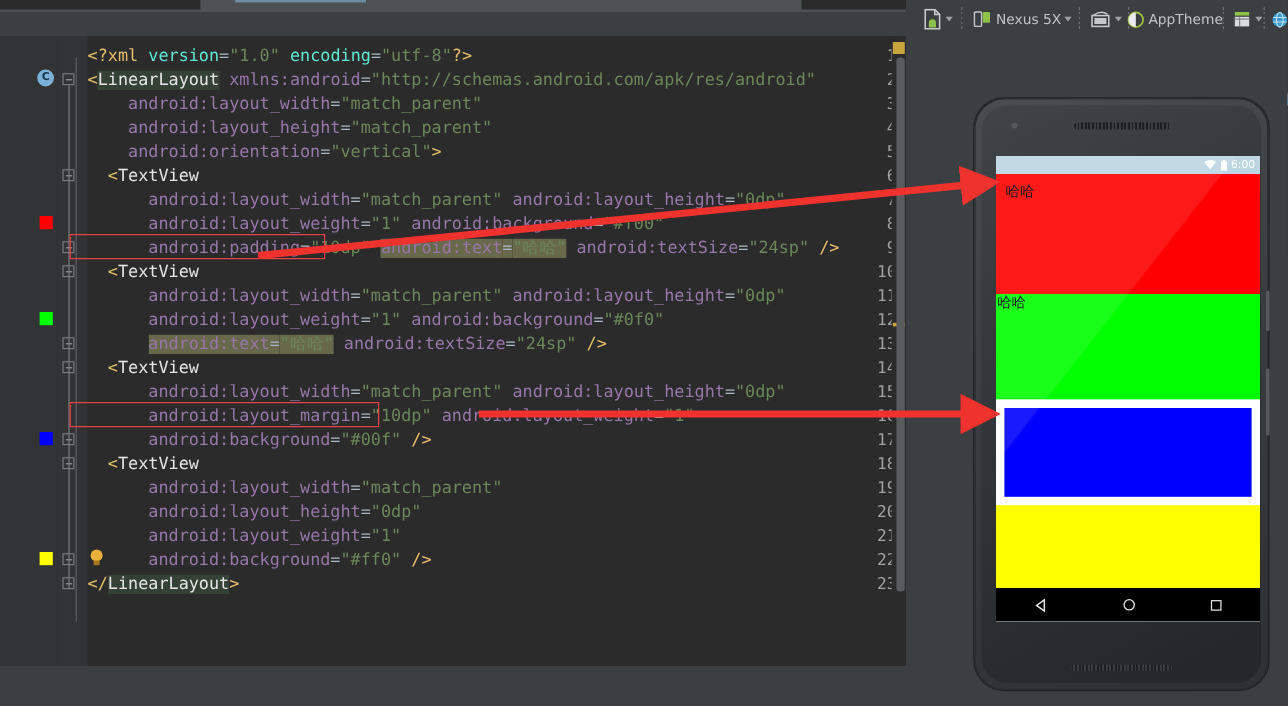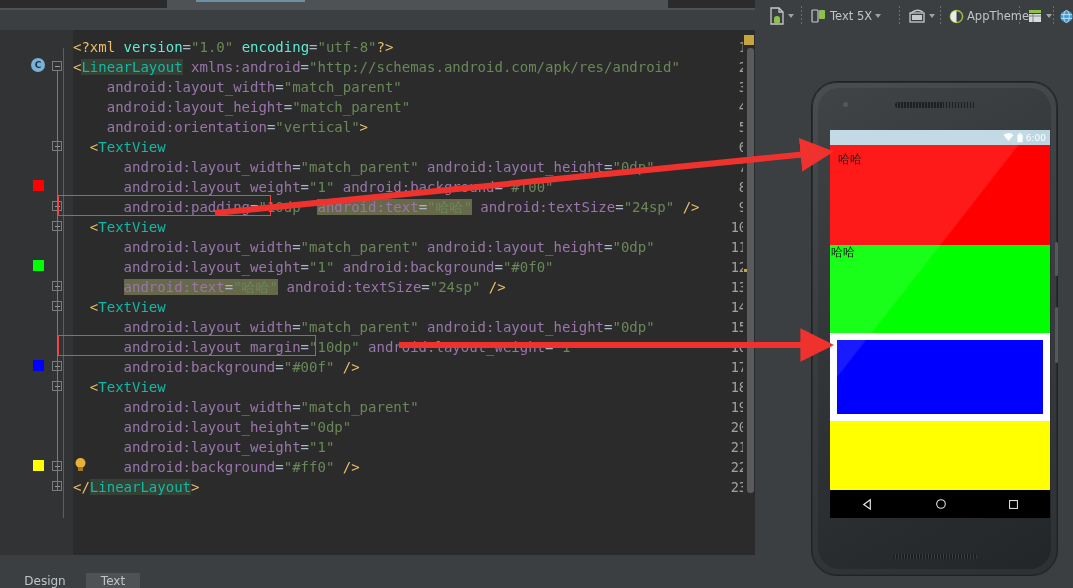--- a/index.html
+++ b/index.html
@@ -31,21 +31,21 @@
      border:1px solid #787c7e; box-sizing:border-box; }
   .fold:after{ content:""; position:absolute; left:2.5px; top:4.5px; width:5px; height:1px; background:#9a9e9f; }
   .foldtail { position:absolute; left:56.5px; width:1px; background:#787c7e; }
 
   .code { position:absolute; left:73px; top:0; width:670px; height:525px;
           font-family:"DejaVu Sans Mono","Liberation Mono",monospace; font-size:14px;
           line-height:20px; white-space:pre; color:#a9b7c6; }
   .ln { position:absolute; left:0; height:20px; white-space:pre; }
 
   .t-meta{color:#e8bf6a}
-  .t-tag{color:#14b8a6}
+  .t-tag{color:#e5e5e5}
   .t-attr{color:#5eead4}
   .t-ns{color:#9876aa}
   .t-val{color:#6a8759}
   .t-eq{color:#a9b7c6}
   .t-ang{color:#e8bf6a}
   .hl-ident{ background:#344134; }
   .hl-olive{ background:#68684a; }
 
   .boxmark{ position:absolute; border:1px solid #f04242; pointer-events:none; }
 
@@ -187,25 +187,20 @@
       <div class="errmark" style="top:5px; background:#c8a43c;"></div>
       <div class="errmark" style="top:239px; height:3px; background:#c8a43c;"></div>
     </div>
     <div class="vscroll"></div>
   </div>
 
   <div class="hbarzone">
     
   </div>
 
-  <div class="btabs">
-    <div class="btab design">Design</div>
-    <div class="btab text">Text</div>
-    <div class="btabrest"></div>
-  </div>
 
   <div class="rightpanel">
 
     <div class="rtoolbar">
 
       <div class="tbitem" style="left:14px;">
         <svg width="16" height="18" viewBox="0 0 16 18">
           <path d="M2 1h8l4 4v12H2z" fill="none" stroke="#c5c9cb" stroke-width="1.3"></path>
           <path d="M10 1v4h4" fill="none" stroke="#c5c9cb" stroke-width="1.3"></path>
           <circle cx="8" cy="12" r="3" fill="#8cc24a"></circle>
@@ -213,36 +208,36 @@
         </svg>
         <span class="caret"></span>
       </div>
       <div class="sep" style="left:46px;"></div>
 
       <div class="tbitem" style="left:56px;">
         <svg width="16" height="16" viewBox="0 0 16 16">
           <rect x="1" y="2" width="6" height="12" rx="1" fill="none" stroke="#c5c9cb" stroke-width="1.2"></rect>
           <rect x="8" y="2" width="6" height="9" rx="1" fill="#8cc24a"></rect>
         </svg>
-        <span>Text 5X</span>
+        <span>Nexus 5X</span>
         <span class="caret"></span>
       </div>
       <div class="sep" style="left:144px;"></div>
 
       <div class="tbitem" style="left:153px;">
         <svg width="18" height="16" viewBox="0 0 18 16">
           <rect x="2" y="5" width="14" height="9" fill="none" stroke="#c5c9cb" stroke-width="1.3"></rect>
           <rect x="4" y="7" width="10" height="5" fill="#c5c9cb"></rect>
           <path d="M3 5 Q9 0 15 4" fill="none" stroke="#c5c9cb" stroke-width="1.3"></path>
         </svg>
         <span class="caret"></span>
       </div>
       <div class="sep" style="left:185px;"></div>
 
-      <div class="tbitem" style="left:194px;">
+      <div class="tbitem" style="left:184px;">
         <svg width="15" height="15" viewBox="0 0 16 16">
           <circle cx="8" cy="8" r="6.5" fill="none" stroke="#9bbf3d" stroke-width="1.6"></circle>
           <path d="M8 1.5 A6.5 6.5 0 0 0 8 14.5 Z" fill="#e8eaec"></path>
         </svg>
         <span>AppTheme</span>
       </div>
       <div class="sep" style="left:264px;"></div>
 
       <div class="tbitem" style="left:272px;">
         <svg width="16" height="16" viewBox="0 0 16 16">

